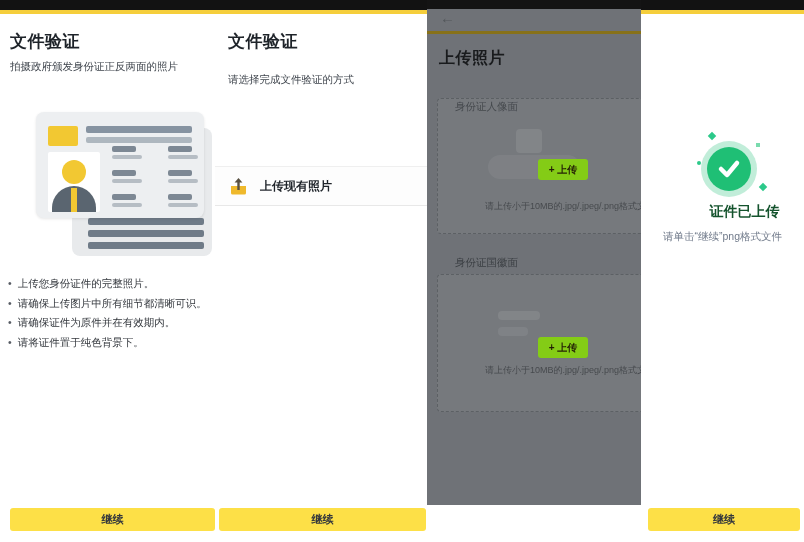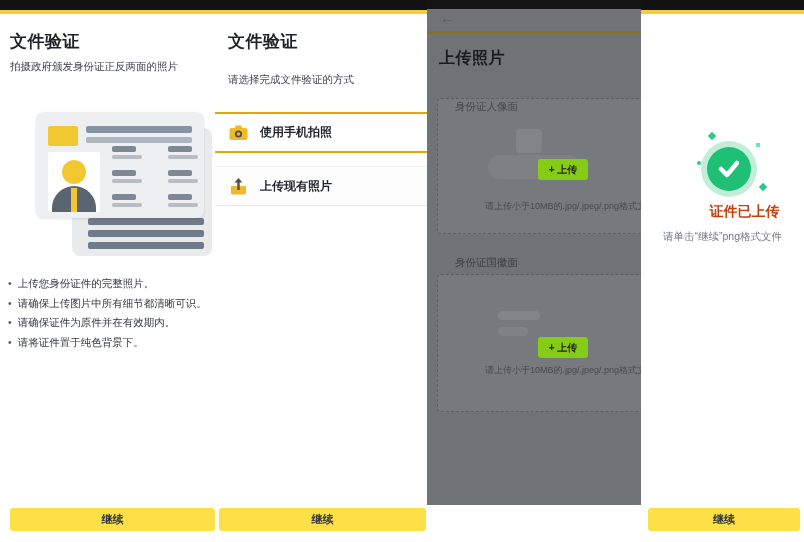--- a/index.html
+++ b/index.html
@@ -56,21 +56,21 @@
   .ghost { position:absolute; background:rgba(255,255,255,0.09); border-radius:4px; }
   .p3-upload { position:absolute; left:111px; width:50px; height:21px; background:#84cc16; border:none; border-radius:3px; font-family:inherit; font-size:10px; font-weight:700; color:#241f06; display:flex; align-items:center; justify-content:center; cursor:pointer; }
   .p3-hint { position:absolute; left:58px; font-size:9px; color:#474a4e; white-space:nowrap; }
   .p3-sheet { position:absolute; left:427px; top:505px; width:214px; height:37px; background:#fff; display:flex; align-items:center; justify-content:center; font-size:12px; font-weight:500; color:#17191c; cursor:pointer; border:none; font-family:inherit; }
 
   
   .halo { position:absolute; left:60px; top:141px; width:56px; height:56px; border-radius:50%; background:rgba(31,191,117,0.28); display:flex; align-items:center; justify-content:center; }
   .check-circle { width:44px; height:44px; border-radius:50%; background:#1FBF75; display:flex; align-items:center; justify-content:center; }
   .spark { position:absolute; background:#2cc98a; }
   .spark.d { transform:rotate(45deg); }
-  .p4-title { position:absolute; left:0; top:203px; width:163px; text-align:center; font-size:14px; font-weight:700; color:#c2410c;padding-left:44px; }
+  .p4-title { position:absolute; left:0; top:203px; width:163px; text-align:center; font-size:14px; font-weight:700; color:#14532d;padding-left:44px; }
   .p4-sub { position:absolute; left:0; top:230px; width:163px; text-align:center; font-size:10.5px; color:#707a8a; }
 
   
   .cta { position:absolute; top:508px; height:23px; background:#fde047; border:none; border-radius:3px; font-family:inherit; font-size:11px; font-weight:600; color:#33373c; cursor:pointer; }
   .cta.b1 { left:10px; width:205px; }
   .cta.b2 { left:219px; width:207px; }
   .cta.b4 { left:648px; width:152px; }
 </style>
 </head>
 <body>
@@ -131,31 +131,20 @@
           <span class="dot">•</span>
           <span>请将证件置于纯色背景下。</span>
         </li>
     </ul>
   </section>
 
   <section class="panel p2">
     <h1 class="panel-title" style="left:13px; top:30px;">文件验证</h1>
     <p class="panel-sub" style="left:13px; top:62px;margin-top:11px;">请选择完成文件验证的方式</p>
 
-    <div class="opt-row sel">
-      <span class="opt-icon">
-        <svg width="19" height="16" viewBox="0 0 19 16">
-          <rect x="0.5" y="3" width="18" height="12" rx="2" fill="#EFB92C"></rect>
-          <rect x="6" y="0.5" width="7" height="4" rx="1.5" fill="#EFB92C"></rect>
-          <circle cx="9.5" cy="9" r="3.6" fill="#585042"></circle>
-          <circle cx="9.5" cy="9" r="1.7" fill="#EFB92C"></circle>
-        </svg>
-      </span>
-      <span class="opt-label">使用手机拍照</span>
-    </div>
 
     <div class="opt-row plain">
       <span class="opt-icon">
         <svg width="17" height="17" viewBox="0 0 17 17">
           <path d="M1 8 h15 v7 a1.5 1.5 0 0 1 -1.5 1.5 h-12 a1.5 1.5 0 0 1 -1.5 -1.5 z" fill="#EFB92C"></path>
           <rect x="7.3" y="3" width="2.4" height="9" fill="#585042"></rect>
           <path d="M8.5 0 L12.4 4.6 H4.6 Z" fill="#585042"></path>
         </svg>
       </span>
       <span class="opt-label">上传现有照片</span>

